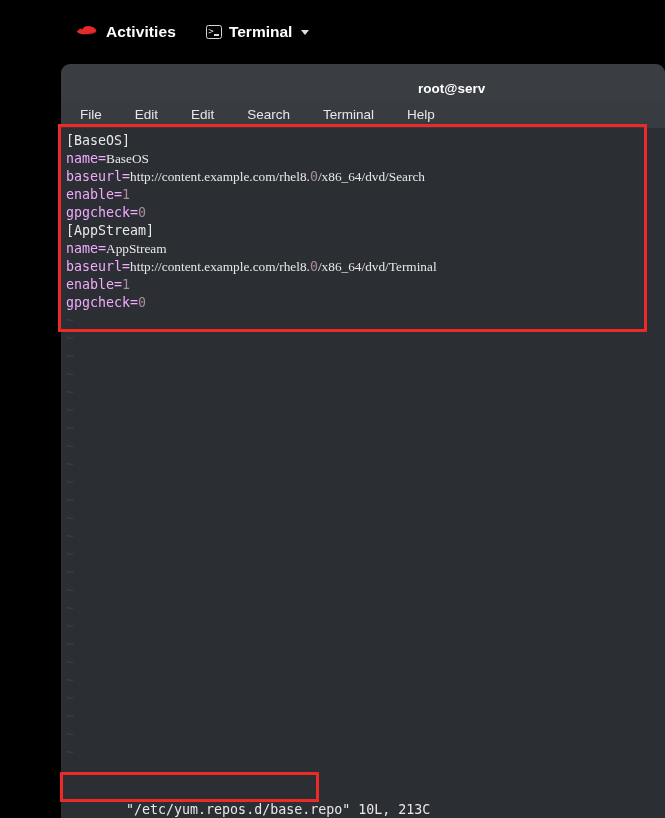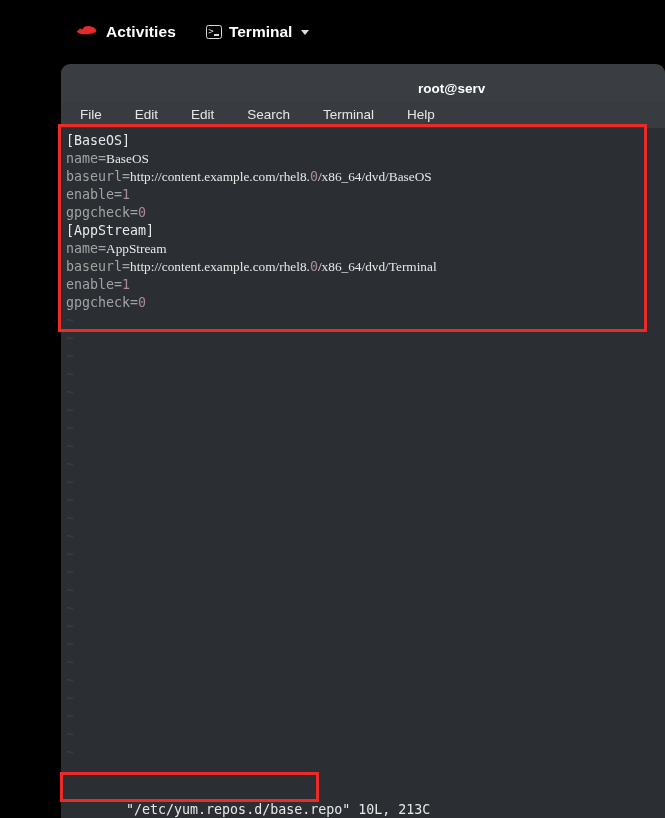--- a/index.html
+++ b/index.html
@@ -162,21 +162,21 @@
     padding-left: 1px;
     color: #e8e8e8;
   }
   .wrap-lines {
     position: absolute;
     left: 4px; top: 4px;
     width: 100%;
   }
 
   .k-section { color: #e8e8e8; }
-  .k-key     { color: #a3a3a3; }
+  .k-key     { color: #f0abfc; }
   .k-val     { color: #e8e8e8; font-family: Liberation Serif, serif; }
   .k-num     { color: #a88a9c; }
   .tilde     { color: #34414f; }
 
   
   .statusline {
     position: absolute;
     left: 0;
     top: 652px;
     width: 100%;
@@ -240,21 +240,21 @@
       <span class="menu-item">Edit</span>
       <span class="menu-item">Search</span>
       <span class="menu-item">Terminal</span>
       <span class="menu-item">Help</span>
     </div>
 
     <div class="term-body">
       <div class="wrap-lines" id="text-lines">
           <div class="line"><span class="k-section">[BaseOS]</span></div>
           <div class="line"><span class="k-key">name=</span><span class="k-val">BaseOS</span></div>
-          <div class="line"><span class="k-key">baseurl=</span><span class="k-val">http://content.example.com/rhel8.</span><span class="k-num">0</span><span class="k-val">/x86_64/dvd/BaseOS</span></div>
+          <div class="line"><span class="k-key">baseurl=</span><span class="k-val">http://content.example.com/rhel8.</span><span class="k-num">0</span><span class="k-val">/x86_64/dvd/Search</span></div>
           <div class="line"><span class="k-key">enable=</span><span class="k-num">1</span></div>
           <div class="line"><span class="k-key">gpgcheck=</span><span class="k-num">0</span></div>
           <div class="line"><span class="k-section">[AppStream]</span></div>
           <div class="line"><span class="k-key">name=</span><span class="k-val">AppStream</span></div>
           <div class="line"><span class="k-key">baseurl=</span><span class="k-val">http://content.example.com/rhel8.</span><span class="k-num">0</span><span class="k-val">/x86_64/dvd/Terminal</span></div>
           <div class="line"><span class="k-key">enable=</span><span class="k-num">1</span></div>
           <div class="line"><span class="k-key">gpgcheck=</span><span class="k-num">0</span></div>
           <div class="line tilde">~</div>
           <div class="line tilde">~</div>
           <div class="line tilde">~</div>

